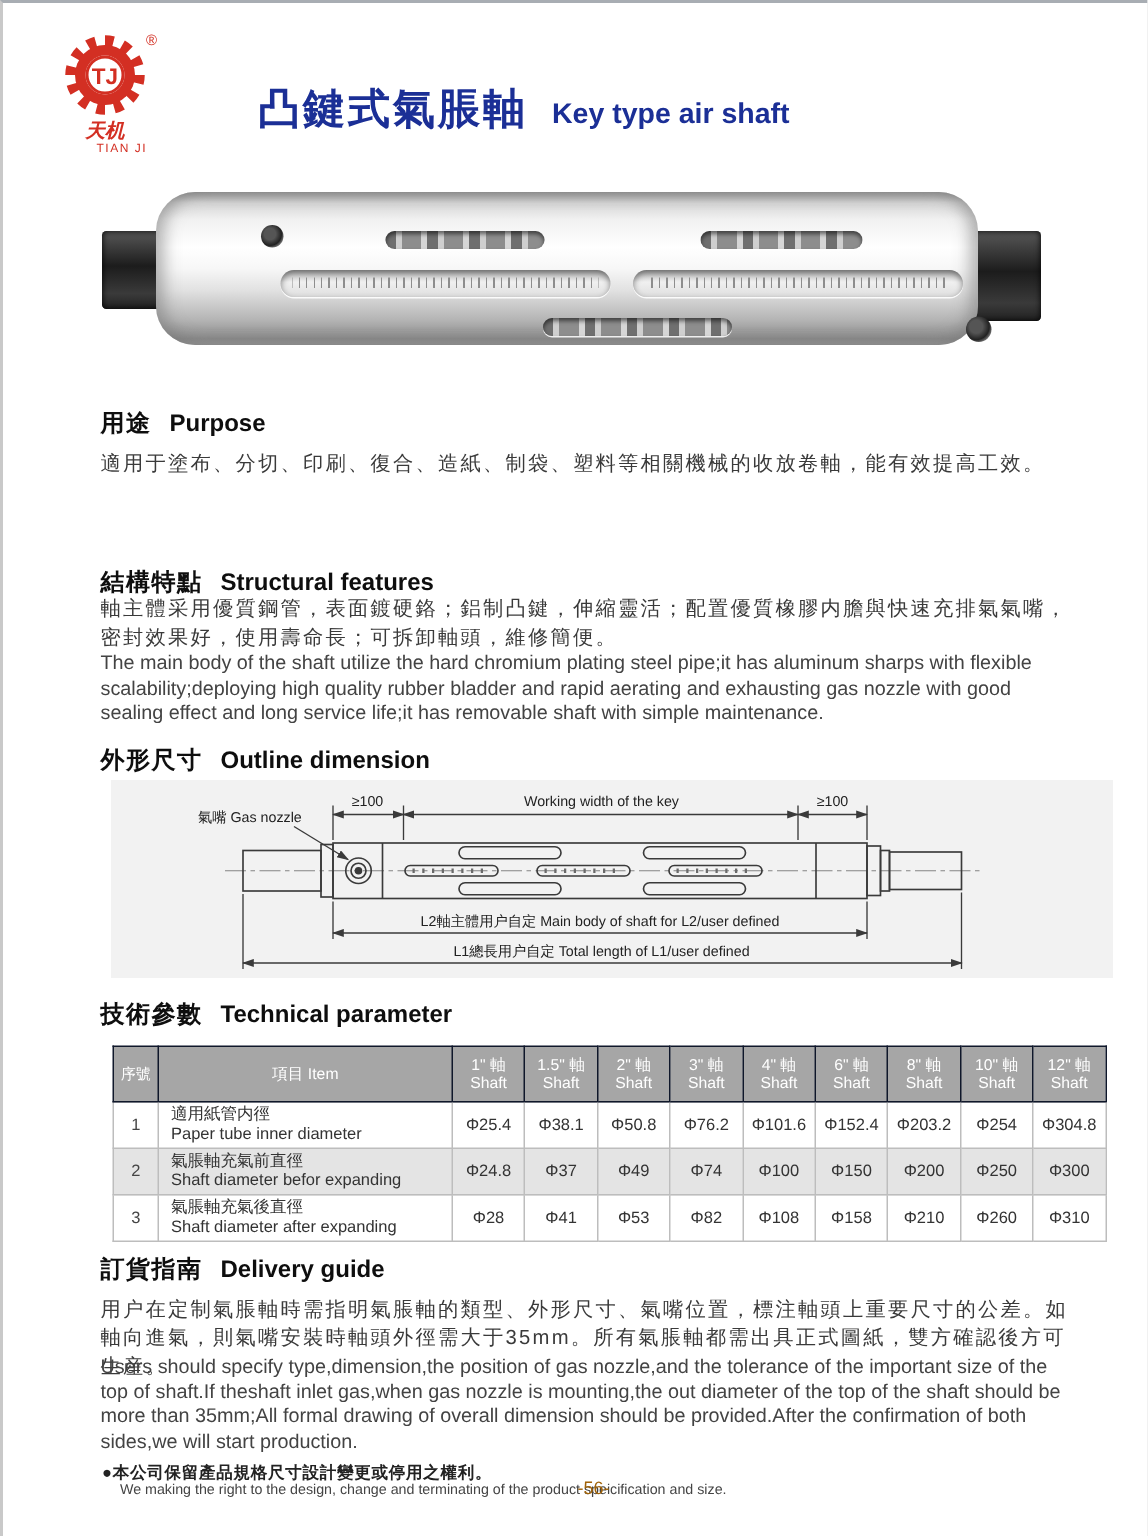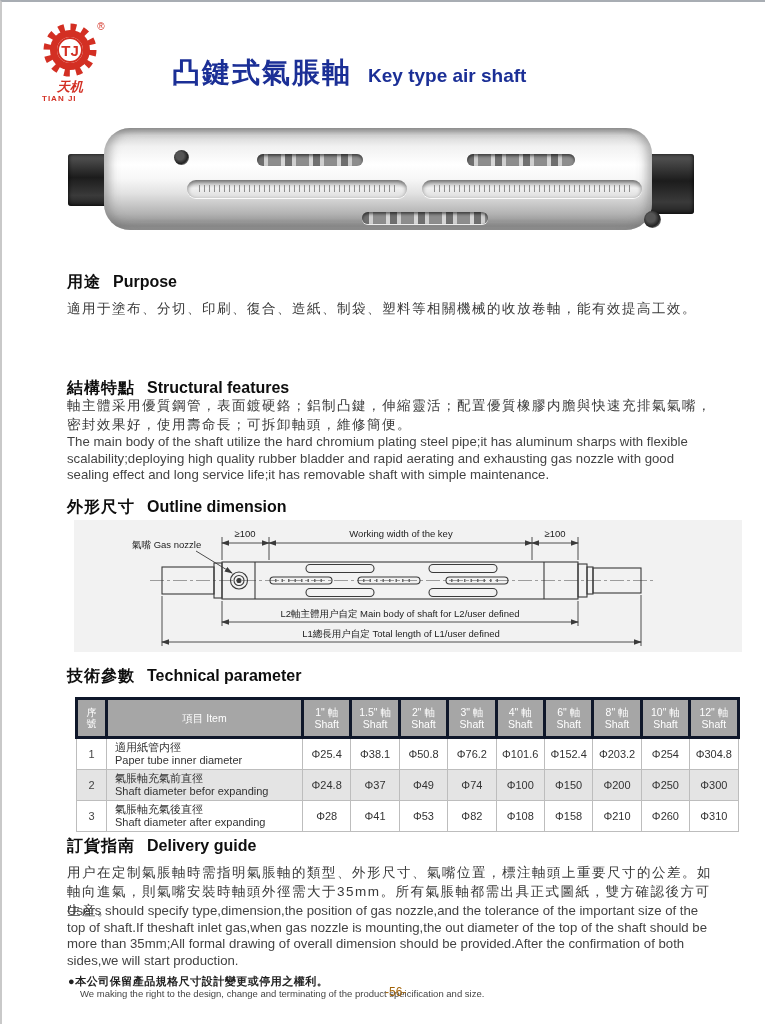--- a/index.html
+++ b/index.html
@@ -7,22 +7,22 @@
     position:relative;width:765px;height:1024px;background:#ffffff;
     font-family:"Liberation Sans","DejaVu Sans",sans-serif;color:#222;
     border-top:2px solid #a8adb3;border-left:2px solid #c9c9c9;
     box-sizing:border-box;overflow:hidden;margin:0 auto;
   }
   
   .logo{position:absolute;left:18px;top:18px;width:90px;height:78px;}
   .logo svg{display:block;}
   .brand-zh{position:absolute;left:24px;top:56px;width:52px;text-align:center;
     color:#d32f23;font-weight:bold;font-size:13px;font-family:"Liberation Serif","DejaVu Serif",serif;font-style:italic;}
-  .brand-en{position:absolute;left:22px;top:71px;width:56px;text-align:left;
-    color:#d32f23;font-weight:bold;font-size:8px;letter-spacing:1px;}
+  .brand-en{position:absolute;left:22px;top:71px;width:56px;text-align:right;
+    color:#d32f23;font-weight:normal;font-size:8px;letter-spacing:1px;}
   .titlebar{position:absolute;left:170px;top:52px;display:flex;align-items:baseline;gap:16px;}
   .title-zh{font-size:28px;font-weight:bold;color:#1b2f96;letter-spacing:2px;}
   .title-en{font-size:19px;font-weight:700;color:#1b2f96;}
   
   .photo{position:absolute;left:62px;top:120px;width:650px;height:128px;}
   .cap{position:absolute;border-radius:3px;background:linear-gradient(180deg,#585858,#1c1c1c 45%,#3a3a3a 80%,#222);box-shadow:inset 0 0 4px #000;}
   .cap.left{left:4px;top:32px;width:42px;height:52px;}
   .cap.right{left:584px;top:32px;width:46px;height:60px;}
   .shaft{position:absolute;left:40px;top:6px;width:548px;height:102px;border-radius:26px;
     background:linear-gradient(180deg,#9f9f9f 0%,#d6d6d6 7%,#f1f1f1 18%,#ffffff 36%,#f7f7f7 50%,#e2e2e2 64%,#b3b3b3 84%,#8b8b8b 96%,#9a9a9a 100%);
@@ -46,21 +46,21 @@
   
   .sec-h{position:absolute;left:65px;font-size:16px;font-weight:bold;color:#0e0e0e;letter-spacing:1px;}
   .sec-h .en{margin-left:12px;letter-spacing:0;}
   .body-zh{position:absolute;left:65px;width:652px;font-size:13.5px;color:#3a3a3a;letter-spacing:1.5px;line-height:19px;}
   .body-en{position:absolute;left:65px;width:652px;font-size:13.2px;color:#434343;line-height:16.5px;}
   
   .diagram{position:absolute;left:72px;top:518px;width:668px;height:132px;background:#f2f2f2;}
   .diagram svg{display:block;}
   
   .ptable{position:absolute;left:73px;top:695px;width:662px;border-collapse:collapse;table-layout:fixed;font-size:10.5px;}
-  .ptable th{background:#a6a6a6;color:#ffffff;font-weight:normal;border:3px solid #0f172a;
+  .ptable th{background:#a6a6a6;color:#ffffff;font-weight:normal;border:1px solid #0f172a;
     height:28px;line-height:12px;font-size:10.5px;padding:4px;}
   .ptable td{border:1px solid #bdbdbd;height:30px;padding:0 2px;text-align:center;color:#333;font-size:11px;}
   .ptable td.item{text-align:left;padding-left:8px;line-height:13px;}
   .ptable tr.shade td{background:#e4e4e4;}
   .ptable td.no{color:#444;}
   .ptable th.colno{font-size:10px;line-height:11px;}
   
   .foot-zh{position:absolute;left:66px;top:972px;font-size:11px;font-weight:bold;color:#222;letter-spacing:.5px;}
   .foot-en{position:absolute;left:78px;top:986px;font-size:9.5px;color:#444;}
   .page-no{position:absolute;left:383px;top:983px;font-size:12px;color:#a16207;}

